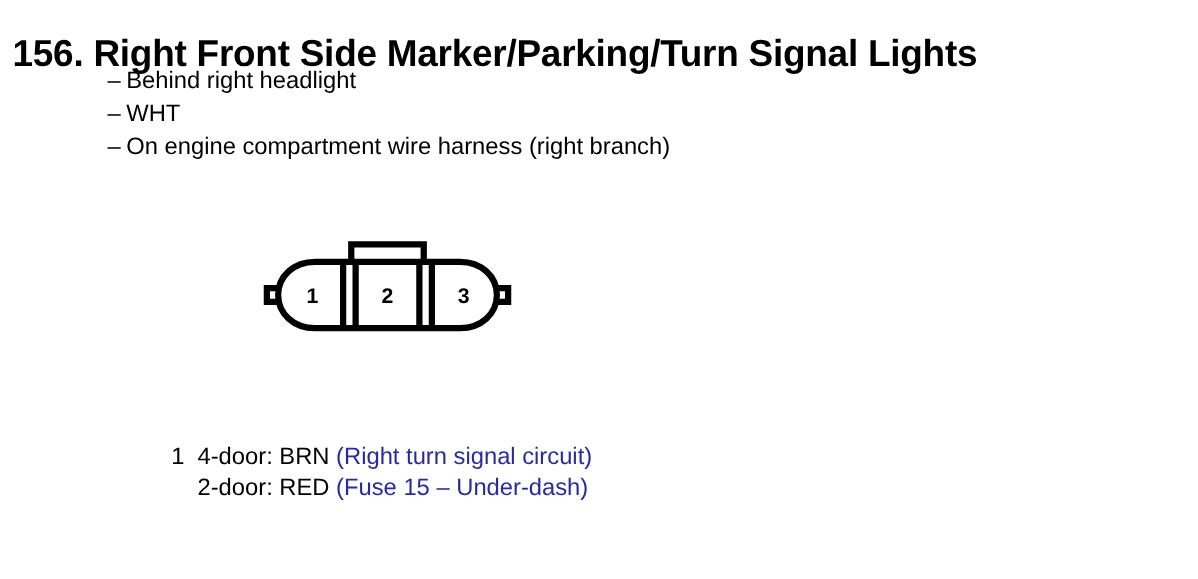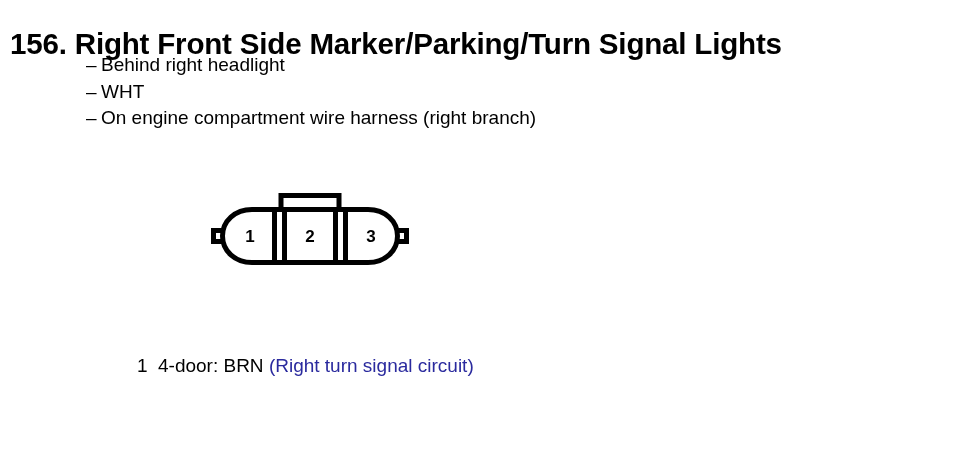--- a/index.html
+++ b/index.html
@@ -138,17 +138,20 @@
     <text class="conn-num" x="166" y="54" text-anchor="middle">3</text>
   </svg>
 </div>
 
 <div id="legend">
 
   <div class="legend-item">
     <span class="legend-line">
       <span class="legend-num">1</span><span class="legend-main">4-door: BRN </span><span class="legend-circuit">(Right turn signal circuit)</span>
     </span>
+    <span class="legend-line">
+      <span class="legend-indent"></span><span class="legend-main">2-door: RED </span><span class="legend-circuit">(Fuse 15 – Under-dash)</span>
+    </span>
   </div>
 
 
 
 </div>
 
 </body></html>

